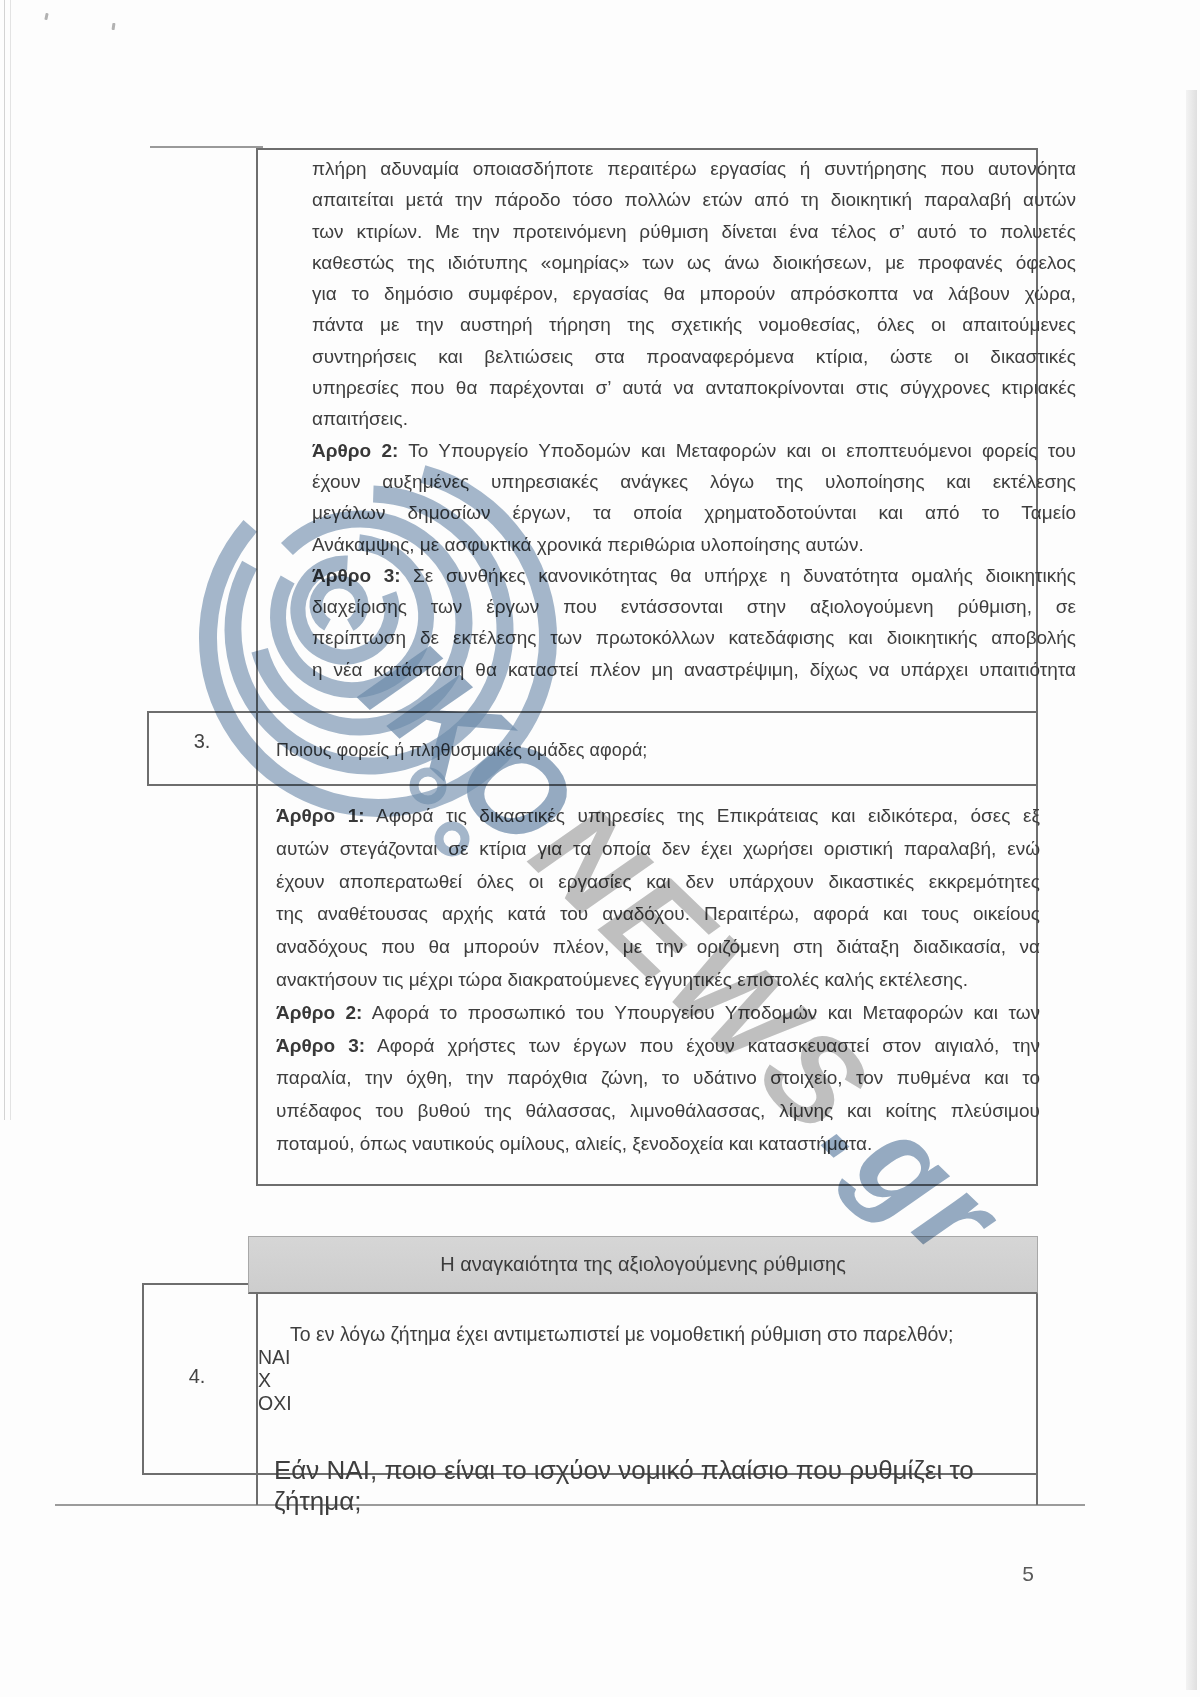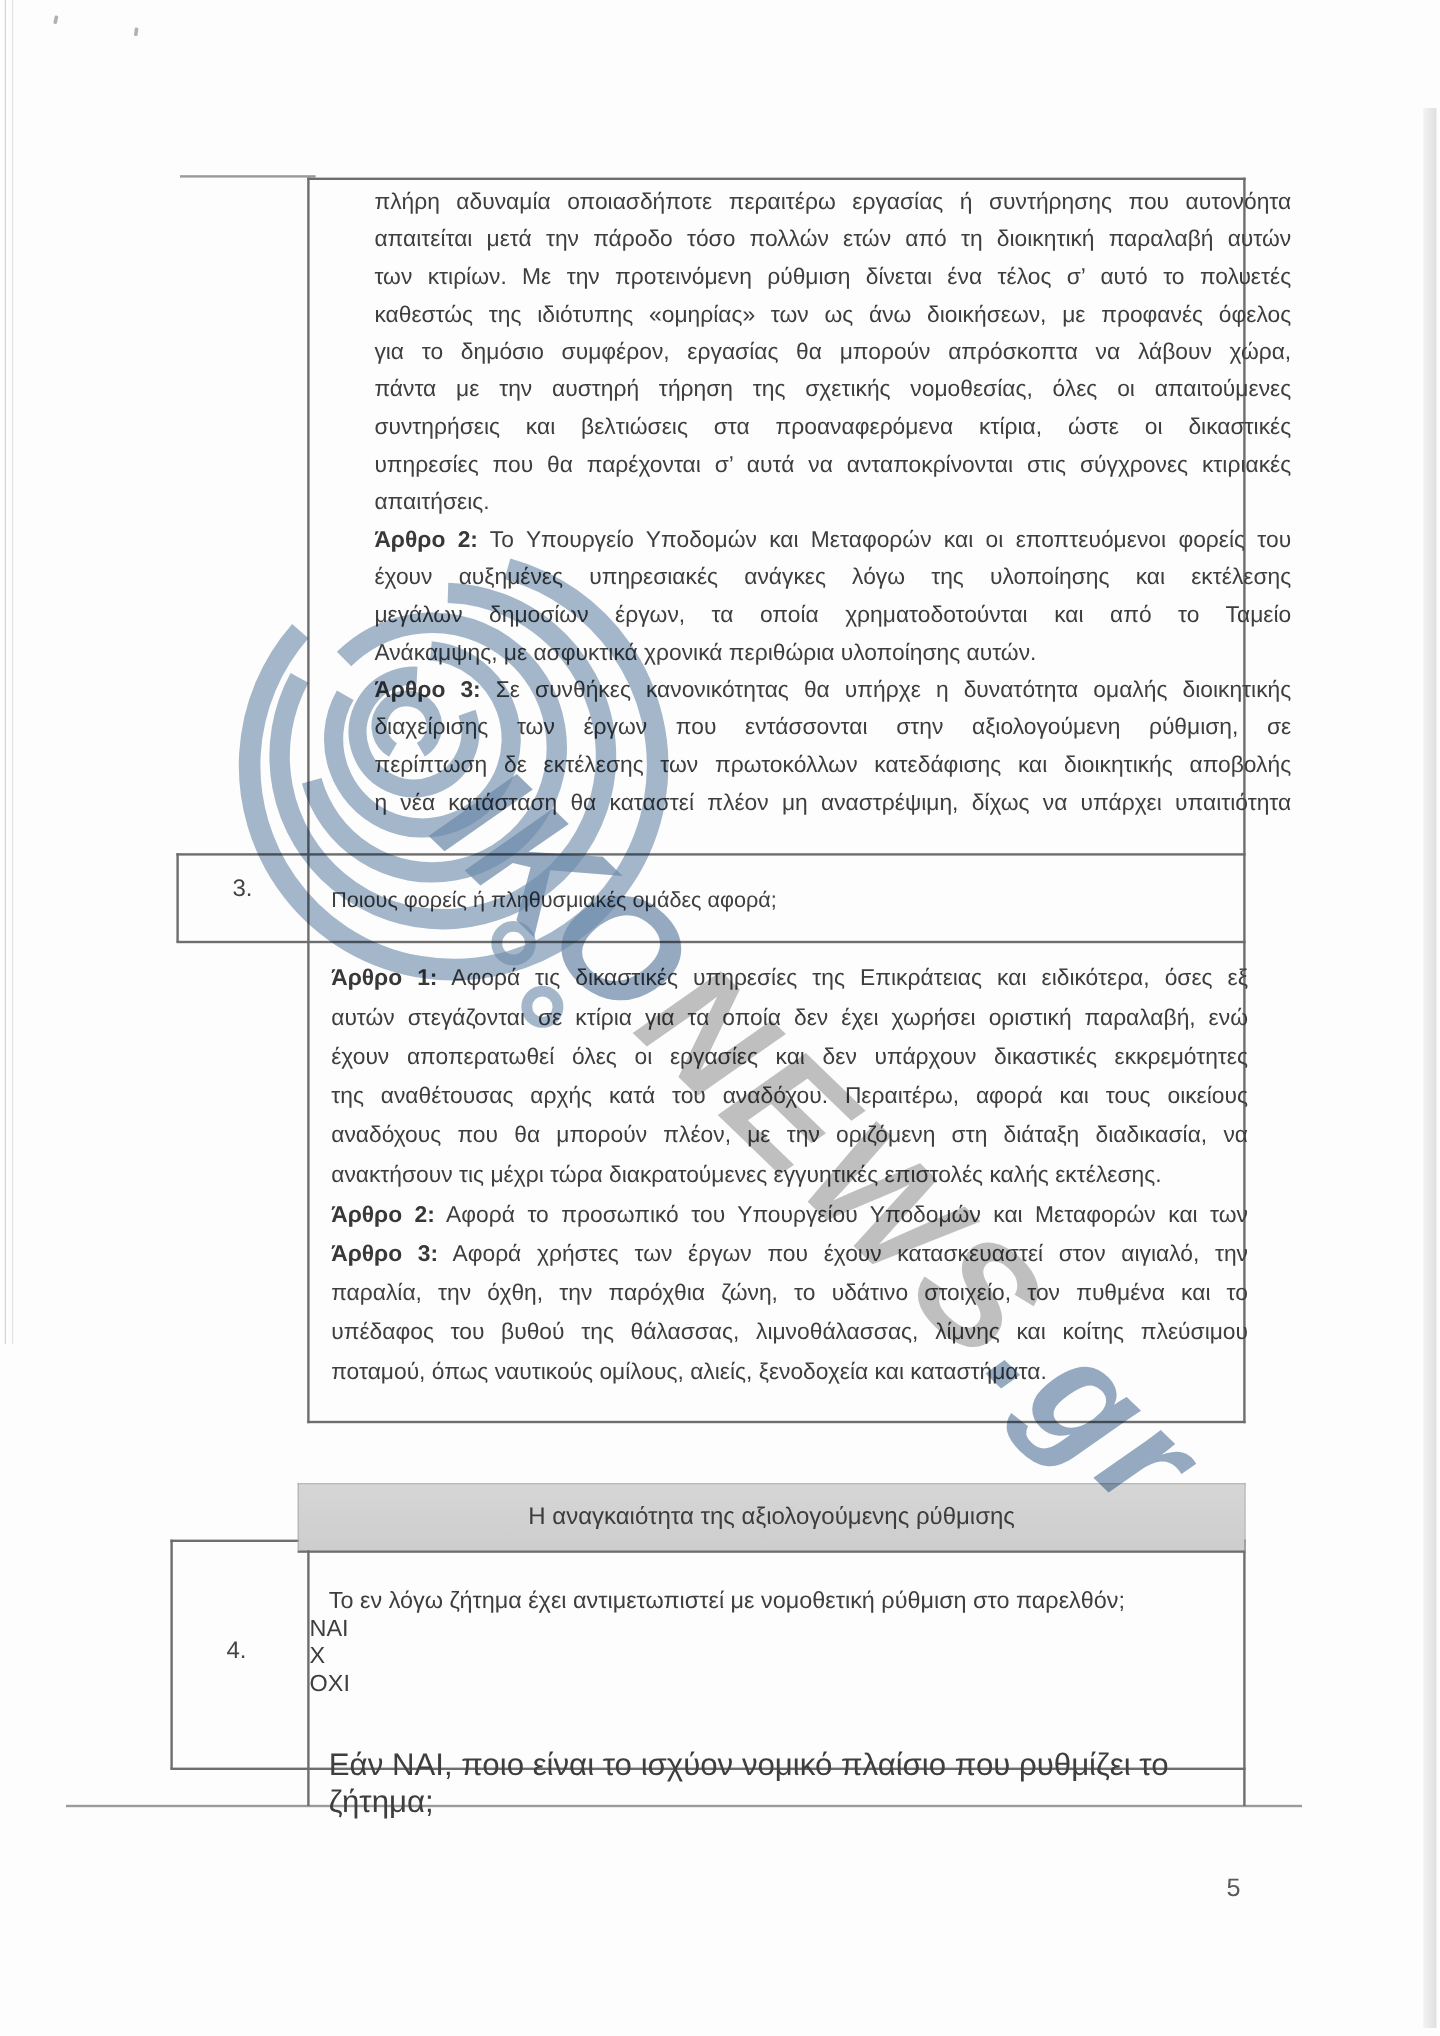--- a/index.html
+++ b/index.html
@@ -56,21 +56,21 @@
   .section-header{
     position:absolute;left:248px;top:1223px;width:790px;height:58px;
     background:linear-gradient(#d6d6d6,#cdcdcd);
     border:1px solid #a8a8a8;border-bottom:2px solid #6e6e6e;
     box-sizing:border-box;
     display:flex;align-items:center;justify-content:center;
     font-size:20px;color:#3c3c3c;margin-top:13px;
   }
 
   .row4-content{position:absolute;left:258px;top:1283px;width:778px;}
-  .r4-q1{padding:40px 10px 0 16px;font-size:19.5px;color:#3e3e3e;}
+  .r4-q1{padding:40px 10px 0 32px;font-size:19.5px;color:#3e3e3e;}
   .r4-yesno{display:flex;justify-content:center;align-items:baseline;
     margin-top:0;font-size:19.5px;color:#3e3e3e;flex-direction:column;}
   .r4-yesno .gap-s{display:inline-block;width:26px;}
   .r4-yesno .gap-l{display:inline-block;width:62px;}
   .r4-q2{padding:40px 10px 0 16px;font-size:26px;color:#3e3e3e;}
 
   .page-number{position:absolute;left:1008px;top:1562px;width:40px;
     font-size:21px;color:#5a5a5a;text-align:center;}
 
   

